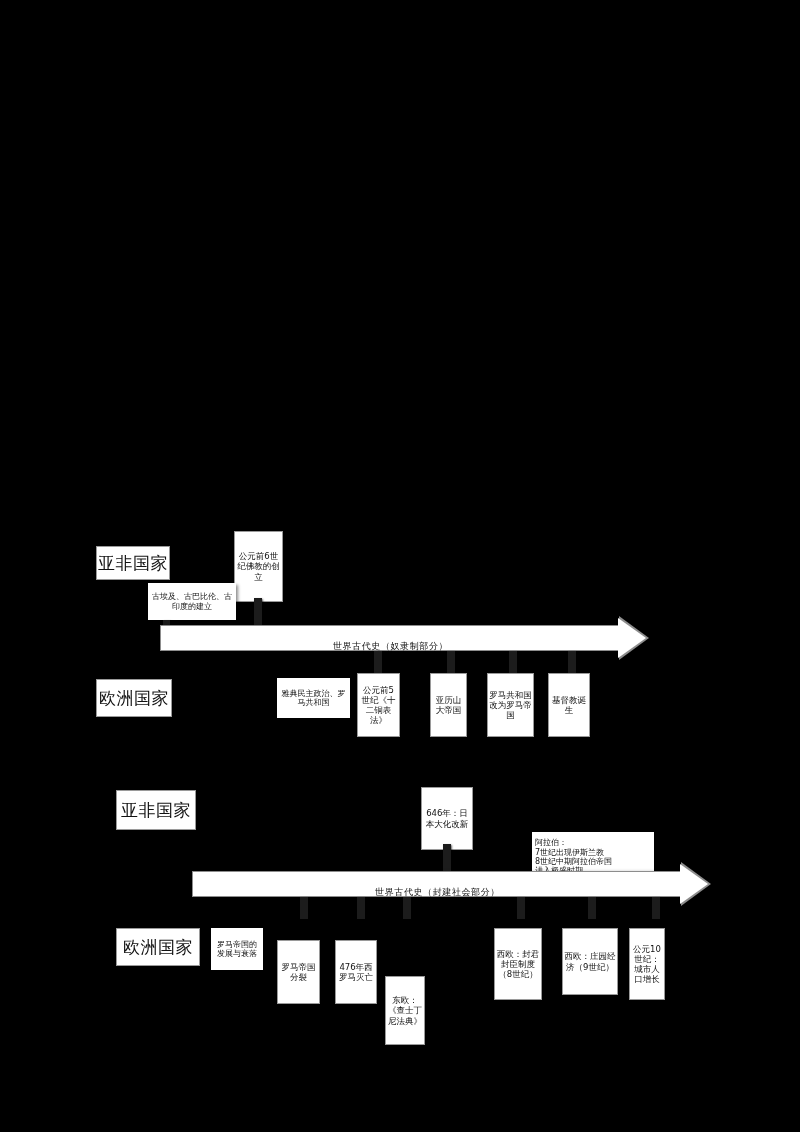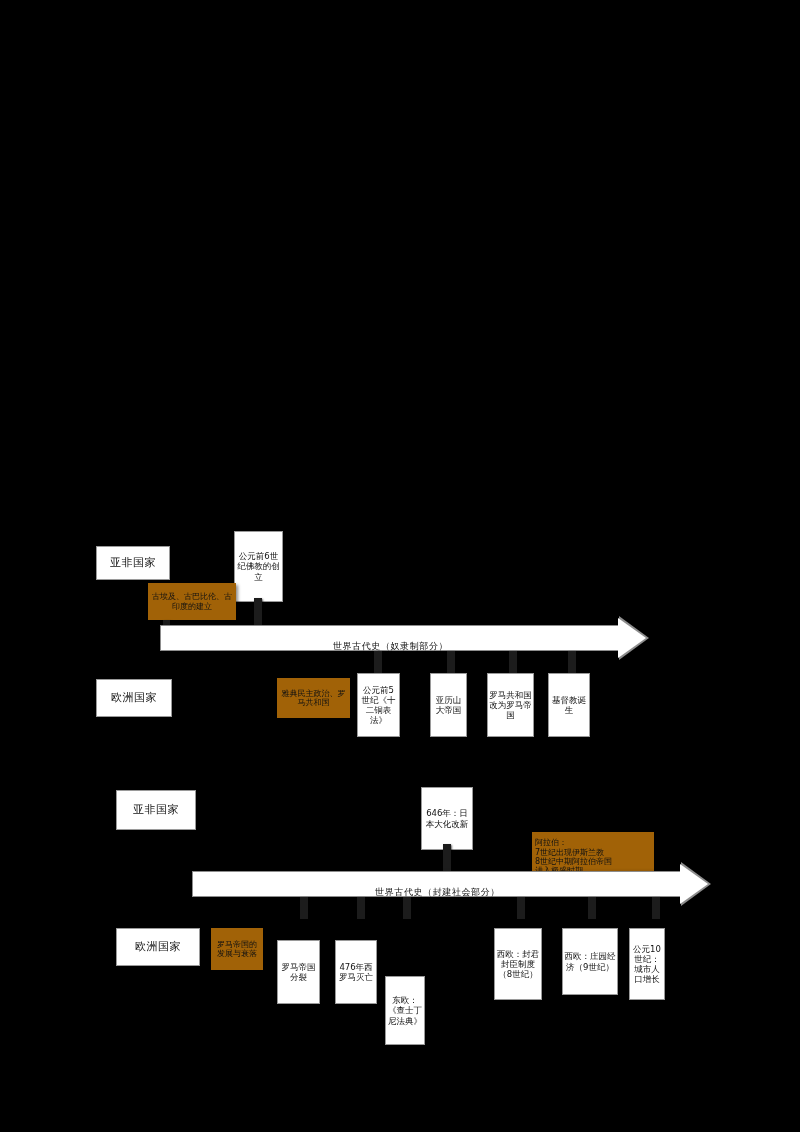--- a/index.html
+++ b/index.html
@@ -40,28 +40,28 @@
   
   .boxw {
     background: #ffffff;
     border: 1px solid #9a9a9a;
     box-shadow: 2px 2px 3px rgba(0,0,0,0.55);
     color: #111111;
   }
 
   
   .note {
-    background: #a16207;
+    background: #ffffff;
     border: none;
     color: #111111;
     box-shadow: 2px 2px 3px rgba(0,0,0,0.45);
   }
 
   
-  .label-box { font-size: 11px; letter-spacing: 0.5px; }
+  .label-box { font-size: 17px; letter-spacing: 0.5px; }
 
   .ev { font-size: 8.5px; padding: 2px 1px; }
   .note-t { font-size: 8px; padding: 2px 3px; }
   .note-left { text-align: left; justify-content: flex-start; }
 
   
   .stem {
     position: absolute;
     background: #1c1c1c;
     box-shadow: 1px 1px 2px rgba(0,0,0,0.6);

